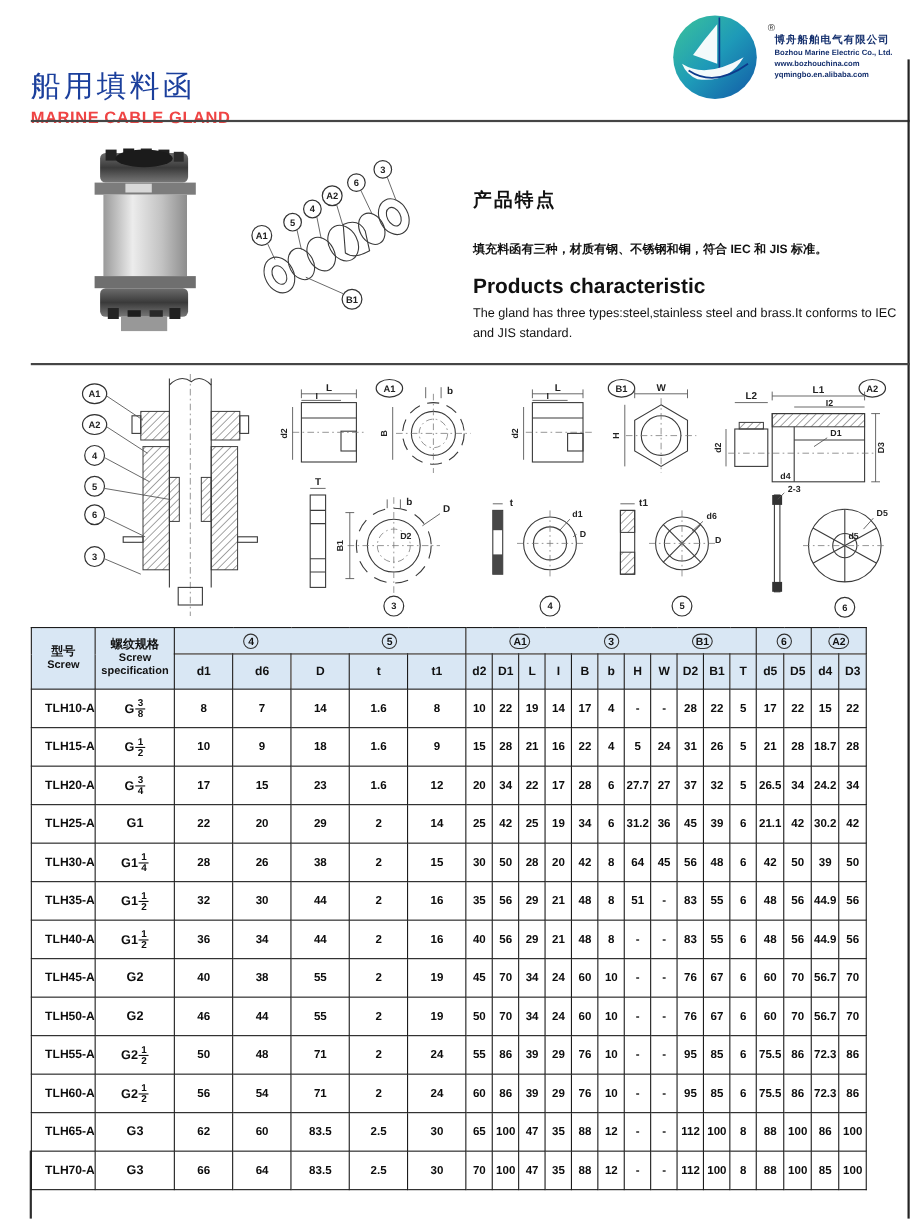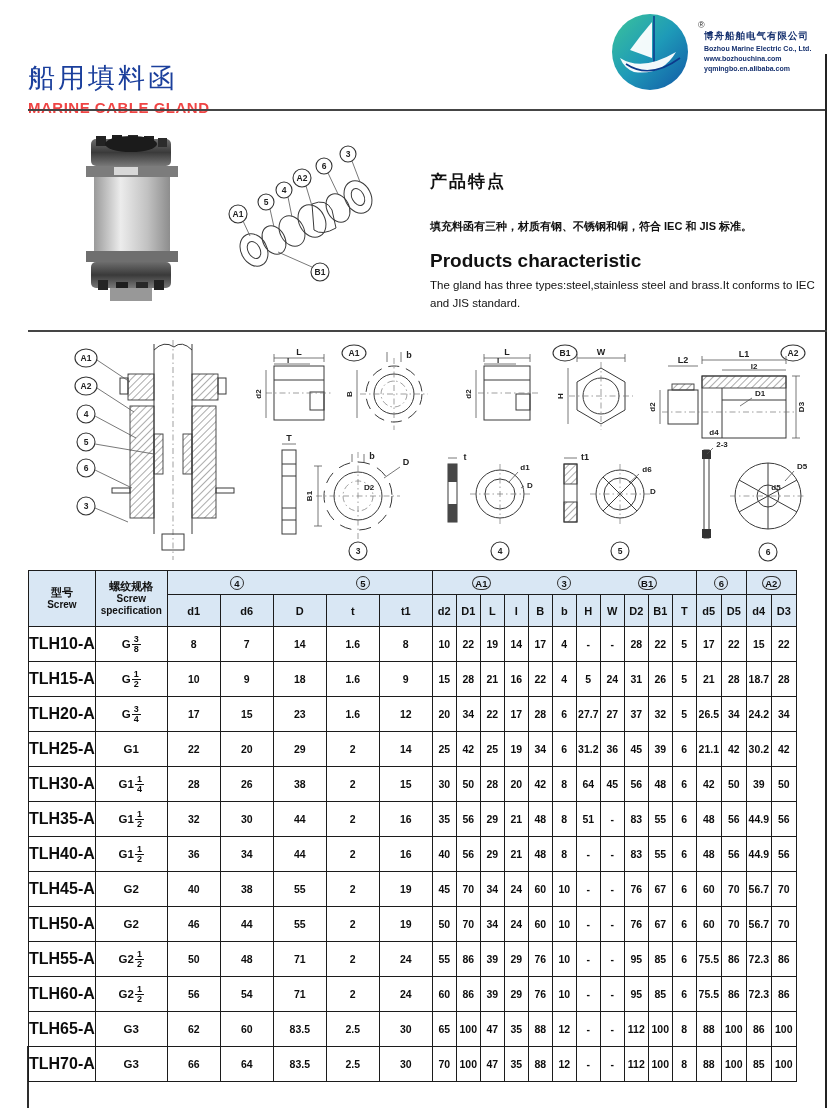--- a/index.html
+++ b/index.html
@@ -55,21 +55,21 @@
   .cols-row th { height:32px; font-size:11px; font-weight:bold; }
   .hd-stack { font-size:11px; font-weight:bold; line-height:1.2; }
   .hd-stack .sub { font-size:10px; }
   .group-th { padding:0 6px; }
   .group-flex { display:flex; justify-content:space-around; align-items:center; }
   .badge { display:inline-block; min-width:14px; height:14px; line-height:13px;
            border:1px solid #333; border-radius:50%; font-size:9.5px; font-weight:bold;
            padding:0 1px; background:transparent; }
   .badge.wide { min-width:19px; border-radius:50% / 60%; }
   tbody td { height:35px; font-size:10.5px; font-weight:600; color:#0d0d0d; background:#fff; }
-  td.type-td { font-size:16px; font-weight:bold; }
+  td.type-td { font-size:11px; font-weight:bold;padding-left:12px; }
   td.screw-td { font-size:11.5px; font-weight:bold; }
   .frac { display:inline-block; text-align:center; vertical-align:-0.45em;
           line-height:1; font-size:9px; font-weight:bold; margin-left:1px; }
   .fnum { display:block; padding:0 2px; }
   .fden { display:block; border-top:1px solid #111; padding:0 2px; }
 </style>
 </head>
 <body>
 
 <div class="abs title-block">

